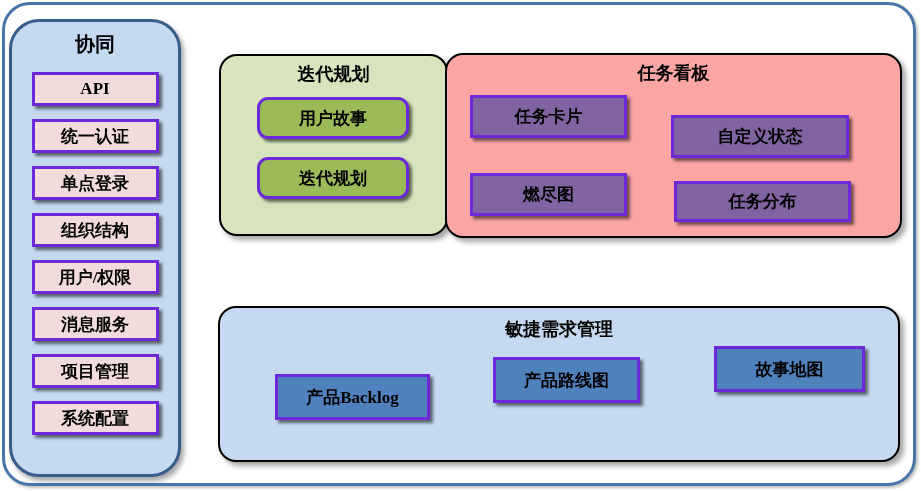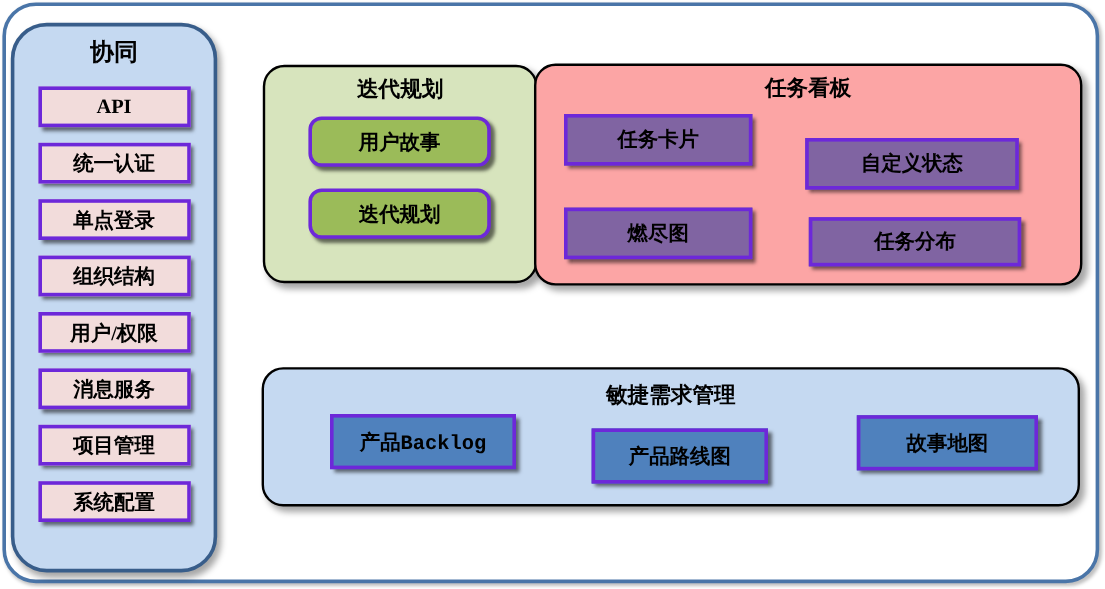--- a/index.html
+++ b/index.html
@@ -53,24 +53,24 @@
   .it-0{left:36px;top:41px;width:152px;height:42px;}
   .it-1{left:36px;top:101px;width:152px;height:42px;}
   
   .group-taskboard{left:440px;top:48px;width:457px;height:185px;background:#fca5a5;}
   .group-taskboard .node{background:#8064A2;}
   .tb-0{left:23px;top:40px;width:157px;height:43px;}
   .tb-1{left:224px;top:40px;width:178px;height:43px;margin-top:20px;}
   .tb-2{left:23px;top:118px;width:157px;height:43px;}
   .tb-3{left:227px;top:126px;width:177px;height:41px;}
   
-  .group-agile{left:213px;top:301px;width:682px;height:116px;background:#C5D9F1;}
+  .group-agile{left:213px;top:301px;width:682px;height:156px;background:#C5D9F1;}
   .group-agile .group-title{padding-top:10px;}
   .group-agile .node{background:#4F81BD;}
-  .ag-0{left:55px;top:37px;width:155px;height:46px;font-family:Liberation Mono, monospace;}
+  .ag-0{left:55px;top:66px;width:155px;height:46px;}
   .ag-1{left:273px;top:49px;width:147px;height:46px;}
   .ag-2{left:494px;top:38px;width:151px;height:46px;}
 </style>
 </head>
 <body>
 
 <div class="frame">
 
   <div class="sidebar">
     <div class="sidebar-title">协同</div>

